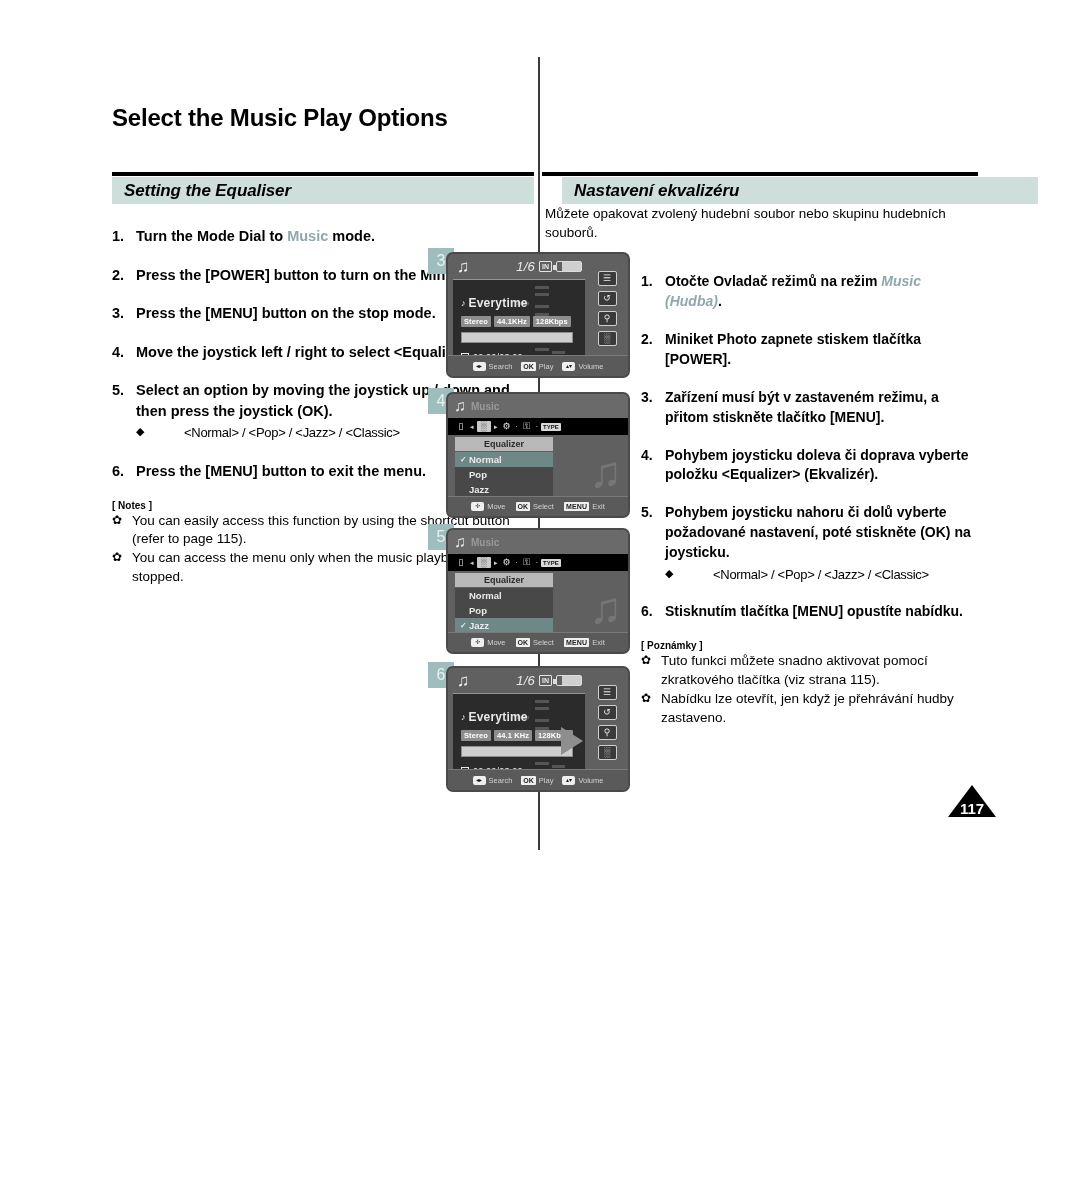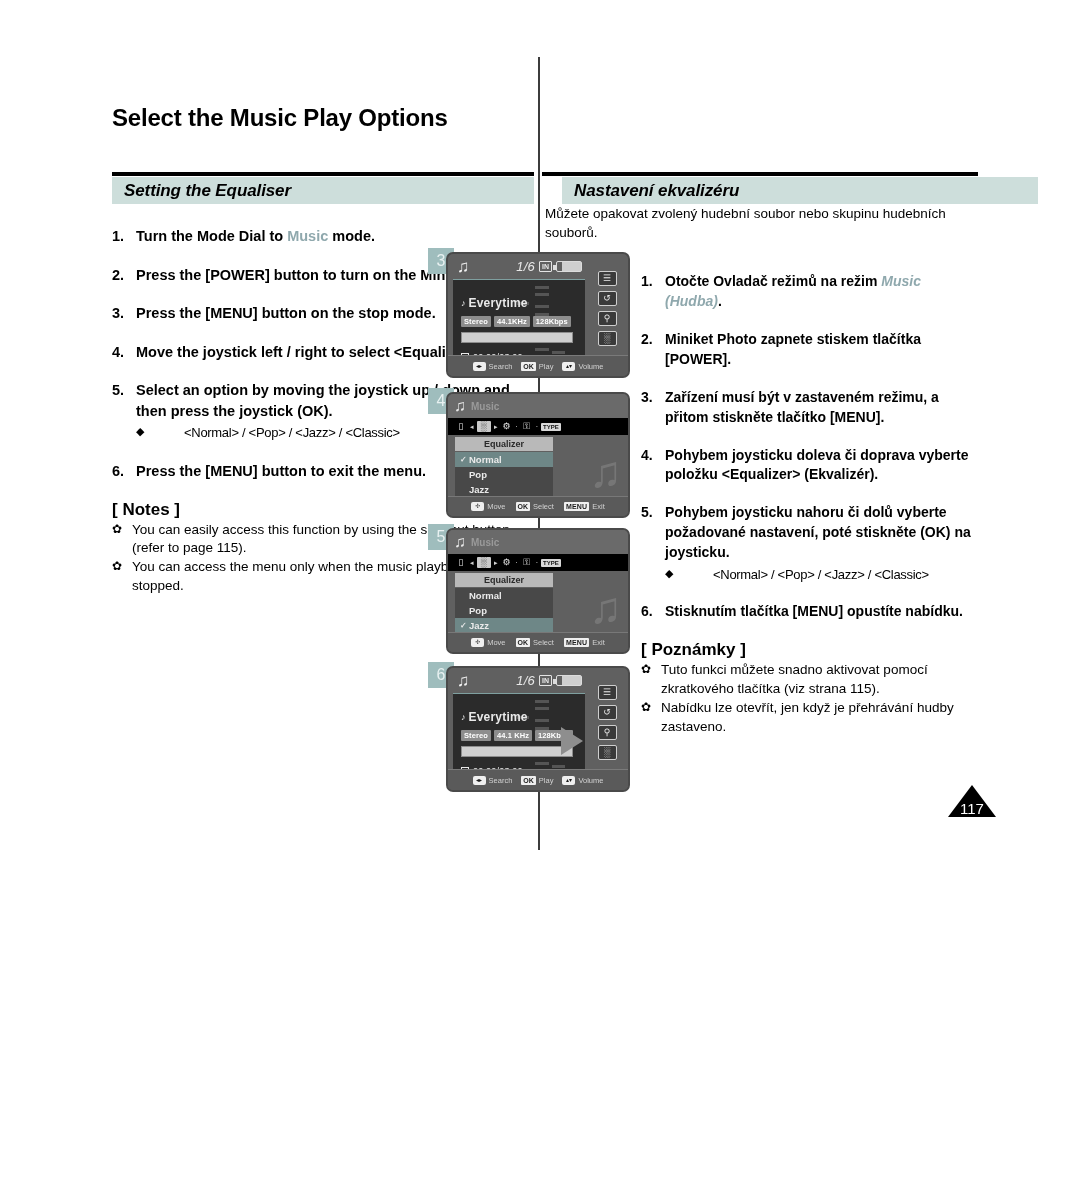--- a/index.html
+++ b/index.html
@@ -72,21 +72,21 @@
   .step { display: flex; font-weight: bold; font-size: 14.5px; line-height: 1.42; margin-bottom: 18px; }
   .step .num { width: 24px; flex: none; }
   .step .txt { flex: 1; }
   .accent { color: #8fa8ad; }
   .accent-i { color: #8fa8ad; font-style: italic; }
   .sub { font-weight: normal; font-size: 13px; display: flex; margin-top: 3px; }
   .sub .dia { width: 22px; flex: none; font-size: 11px; }
   .sub .opts { letter-spacing: -0.3px; margin-left: 26px; }
 
   .notes { margin-top: 4px; }
-  .notes-h { font-weight: bold; font-size: 17px; margin-bottom: 1px; }
+  .notes-h { font-weight: bold; font-size: 10px; margin-bottom: 1px; }
   .note { display: flex; font-size: 13.5px; line-height: 1.4; }
   .note .clv { width: 20px; flex: none; font-size: 12px; }
   .note .ntxt { flex: 1; }
 
   
   .col.right .intro { font-size: 13.5px; }
   .col.right .step  { font-size: 14px; }
 
   
   .screen-wrap { position: absolute; }
@@ -239,21 +239,21 @@
   
   .pagebadge {
     position: absolute; left: 948px; top: 785px;
     width: 0; height: 0;
     border-left: 24px solid transparent;
     border-right: 24px solid transparent;
     border-bottom: 32px solid #000;
   }
   .pagenum {
     position: absolute; left: 948px; top: 800px; width: 48px;
-    text-align: center; color: #fff; font-weight: normal; font-size: 15px;
+    text-align: center; color: #fff; font-weight: bold; font-size: 15px;
   }
 </style>
 </head>
 <body>
 
 <div class="page">
 
   <div class="vdivider"></div>
 
   <div class="hdr-left">

